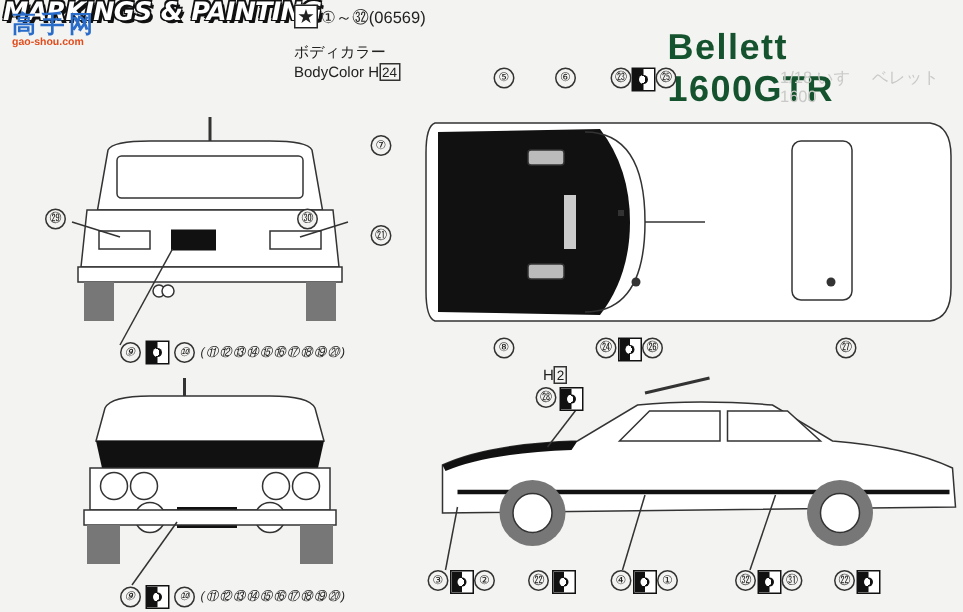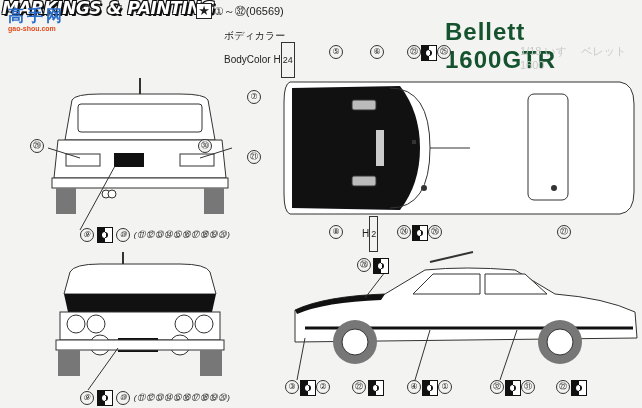--- a/index.html
+++ b/index.html
@@ -11,22 +11,22 @@
        text-shadow:-1px -1px 0 #111,1px -1px 0 #111,-1px 1px 0 #111,1px 1px 0 #111,2px 2px 0 #111; }
   .header-title .amp { margin:0 6px; }
   .star-box { left:196px; top:3px; width:14px; height:14px; border:1px solid #222; background:#fff;
        font-size:13px; line-height:14px; text-align:center; }
   .range { left:214px; top:4px; font-size:11px; }
   .bg-title { left:445px; top:18px; font-size:24px; font-weight:bold; color:#14532d; letter-spacing:1px; }
   .bg-sub { left:520px; top:44px; font-size:11px; color:#c9c9c7; }
   .watermark { left:8px; top:6px; width:60px; }
   .wm-logo { font-size:16px; font-weight:bold; color:#2a6cc9; letter-spacing:3px; }
   .wm-url { font-size:7px; color:#e24a1a; font-weight:bold; margin-top:-2px; }
-  .body-color { left:196px; top:30px; font-size:10px; line-height:12px;margin-left:28px; }
-  .sq { display:inline-block; border:1px solid #333; padding:12px 1px; font-size:9px; line-height:10px; }
+  .body-color { left:196px; top:30px; font-size:10px; line-height:12px; }
+  .sq { display:inline-block; border:1px solid #333; padding:0 1px; font-size:9px; line-height:10px; }
   .num { position:absolute; width:12px; height:12px; border:1px solid #333; border-radius:50%;
          font-size:8px; line-height:12px; text-align:center; background:#f3f3f1; }
   .flag { position:absolute; width:14px; height:14px; border:1px solid #111; background:#fff; overflow:hidden; }
   .flag::before { content:""; position:absolute; left:0; top:0; width:7px; height:14px; background:#111; }
   .flag::after { content:""; position:absolute; left:4px; top:4px; width:6px; height:6px; border-radius:50%;
          background:radial-gradient(circle at 25% 50%, #fff 50%, #111 51%); }
   .decal-row { position:absolute; font-size:8px; letter-spacing:1px; white-space:nowrap;font-style:italic; }
   .label { position:absolute; font-size:10px; }
   svg { position:absolute; overflow:visible; }
 </style>
@@ -117,21 +117,21 @@
   <circle cx="274" cy="116" r="3" fill="#333"></circle>
 </svg>
 <div class="num" style="left:329px;top:45px">⑤</div>
 <div class="num" style="left:370px;top:45px">⑥</div>
 <div class="num" style="left:407px;top:45px">㉓</div>
 <div class="flag" style="left:421px;top:45px"></div>
 <div class="num" style="left:437px;top:45px">㉕</div>
 <div class="num" style="left:247px;top:90px">⑦</div>
 <div class="num" style="left:247px;top:150px">㉑</div>
 <div class="num" style="left:329px;top:225px">⑧</div>
-<div class="label" style="left:362px;top:216px"><span>H</span><span class="sq">2</span></div>
+<div class="label" style="left:362px;top:244px"><span>H</span><span class="sq">2</span></div>
 <div class="num" style="left:397px;top:225px">㉔</div>
 <div class="flag" style="left:412px;top:225px"></div>
 <div class="num" style="left:428px;top:225px">㉖</div>
 <div class="num" style="left:557px;top:225px">㉗</div>
 
 <svg width="360" height="120" style="left:285px;top:250px" viewBox="0 0 360 120">
   <line x1="145" y1="12" x2="188" y2="2" stroke="#333" stroke-width="2"></line>
   <path d="M10 60 Q40 46 100 44 L140 20 Q180 16 230 20 L270 44 Q320 48 350 62 L352 88 L10 92 Z" fill="#fff" stroke="#333"></path>
   <path d="M10 60 Q40 46 100 44 L96 50 Q40 52 12 64 Z" fill="#111"></path>
   <path d="M128 44 L148 24 L195 24 L195 44 Z" fill="#fff" stroke="#333"></path>

